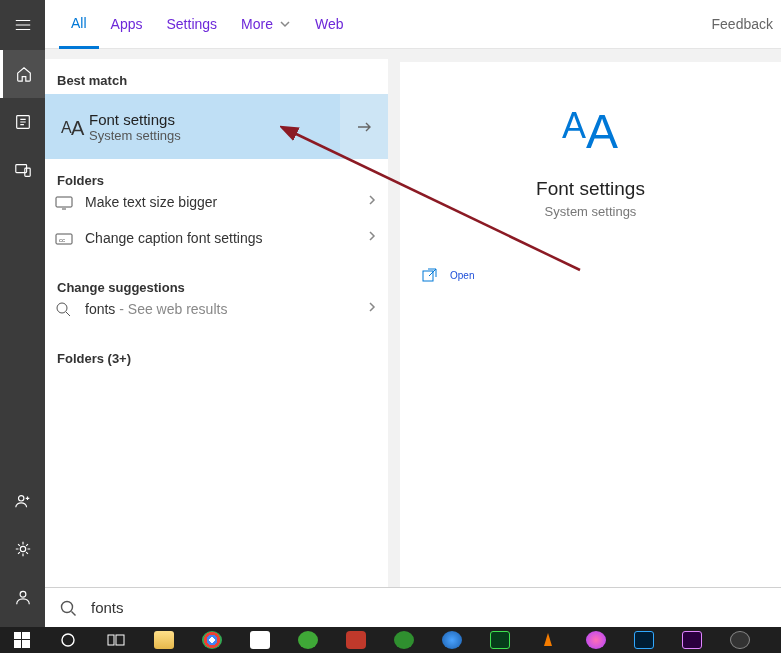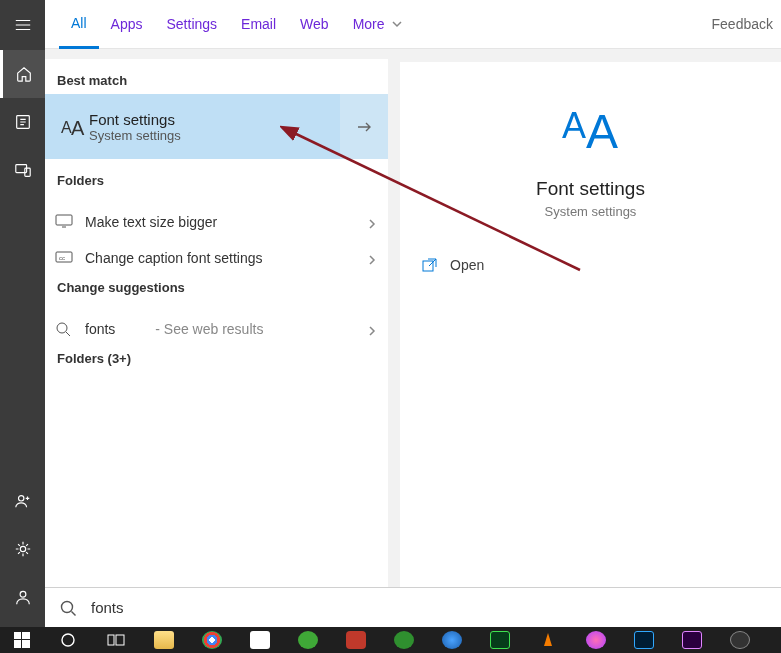--- a/index.html
+++ b/index.html
@@ -43,39 +43,39 @@
   display: flex; align-items: center; height: 65px; background: #bfdff5;
 }
 .best-main { flex: 1; display: flex; align-items: center; padding-left: 10px; }
 .best-icon { width: 34px; display: flex; justify-content: center; }
 .best-text .t1 { font-size: 15px; color: #222; }
 .best-text .t2 { font-size: 13px; color: #555; }
 .best-arrow {
   width: 48px; height: 65px; background: #cde5f5; display: flex; align-items: center; justify-content: center;
 }
 .row {
-  display: flex; align-items: flex-end; height: 36px; padding: 0 10px; color: #333; font-size: 14px;
+  display: flex; align-items: flex-start; height: 36px; padding: 0 10px; color: #333; font-size: 14px;
   cursor: pointer;
 }
 .row .ricon { width: 30px; display: flex; justify-content: flex-start; }
 .row .rlabel { flex: 1; white-space: nowrap; overflow: hidden; text-overflow: ellipsis; }
 .row .rchev { color: #888; }
-.row .sub { color: #888; margin-left: 36px; }
+.row .sub { color: #888; }
 
 .preview {
   position: absolute; left: 400px; top: 62px; right: 0; bottom: 66px;
   background: #fff; display: flex; flex-direction: column; align-items: center; padding-top: 36px;
 }
 .preview-icon { margin-bottom: 14px; }
 .preview-title { font-size: 19px; color: #222; }
 .preview-sub { font-size: 13px; color: #777; margin-top: 4px; }
 .preview-actions { width: 100%; margin-top: 38px; }
 .open-row {
-  display: flex; height: 36px; padding-left: 22px; cursor: pointer;
-  color: #404040; font-size: 14px;
+  display: flex; align-items: center; height: 36px; padding-left: 22px; cursor: pointer;
+  color: #1d4ed8; font-size: 10px;
 }
 .open-row svg { margin-right: 12px; }
 
 .searchbar {
   position: absolute; left: 45px; bottom: 26px; right: 0; height: 40px;
   background: #fff; border-top: 1px solid #d0d0d0;
   display: flex; align-items: center; padding-left: 14px;
 }
 .searchbar svg { margin-right: 14px; }
 .searchbar input {
@@ -146,28 +146,27 @@
           <path d="M3 18c0-3.5 3-6 7-6s7 2.5 7 6"></path>
         </svg>
     </div>
   </div>
 </div>
 
 <div class="tabbar">
   <div class="tab active">All</div>
   <div class="tab">Apps</div>
   <div class="tab">Settings</div>
-  <div class="tab">Email</div>
-  <div class="tab">Web</div>
   <div class="tab">
     <span>More</span>
     <svg class="chev chev-svg" viewBox="0 0 12 12">
         <path d="M2 4l4 4 4-4"></path>
       </svg>
   </div>
+  <div class="tab">Web</div>
   <div class="feedback">Feedback</div>
 </div>
 
 <div class="results">
   <div class="section-h">Best match</div>
 
   <div class="best-row">
     <div class="best-main">
       <div class="best-icon">
         <svg width="28" height="28" viewBox="0 0 28 28">

